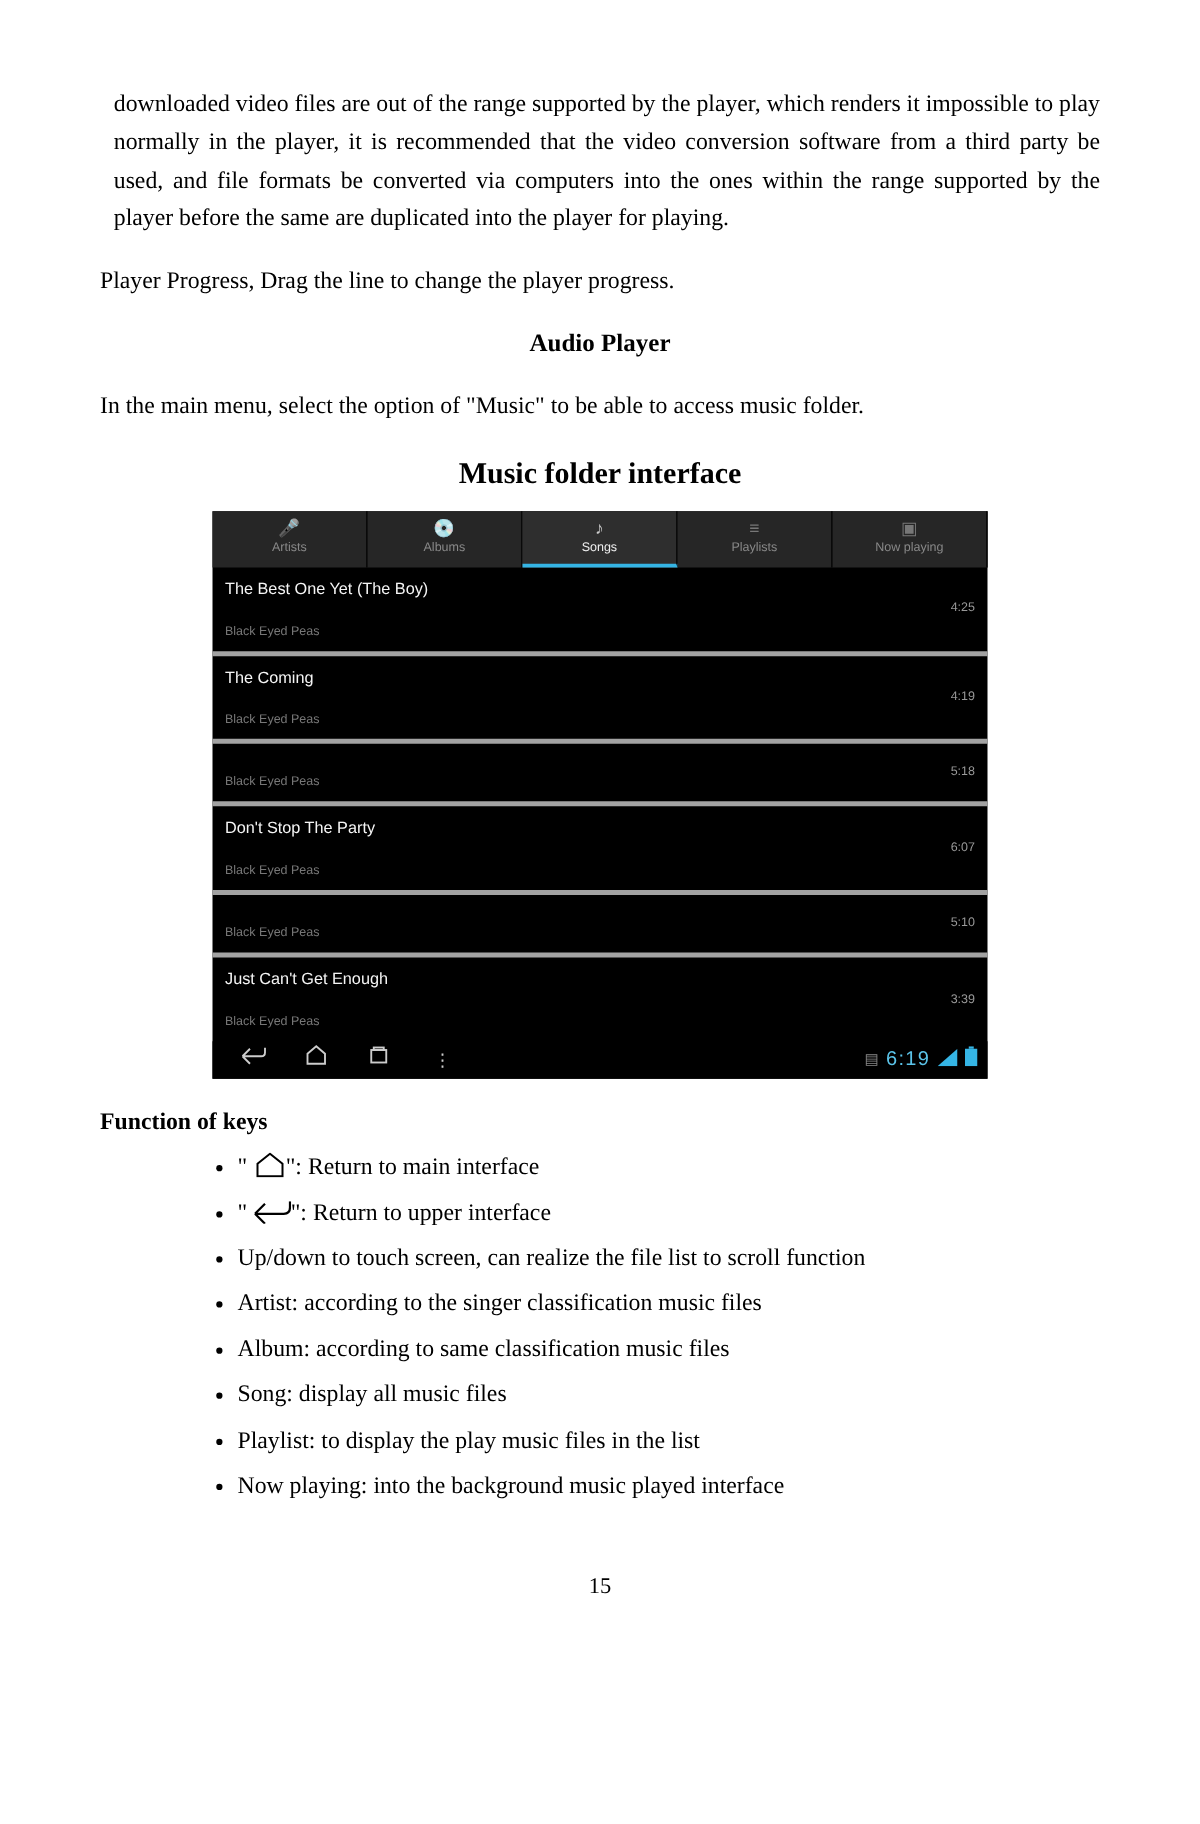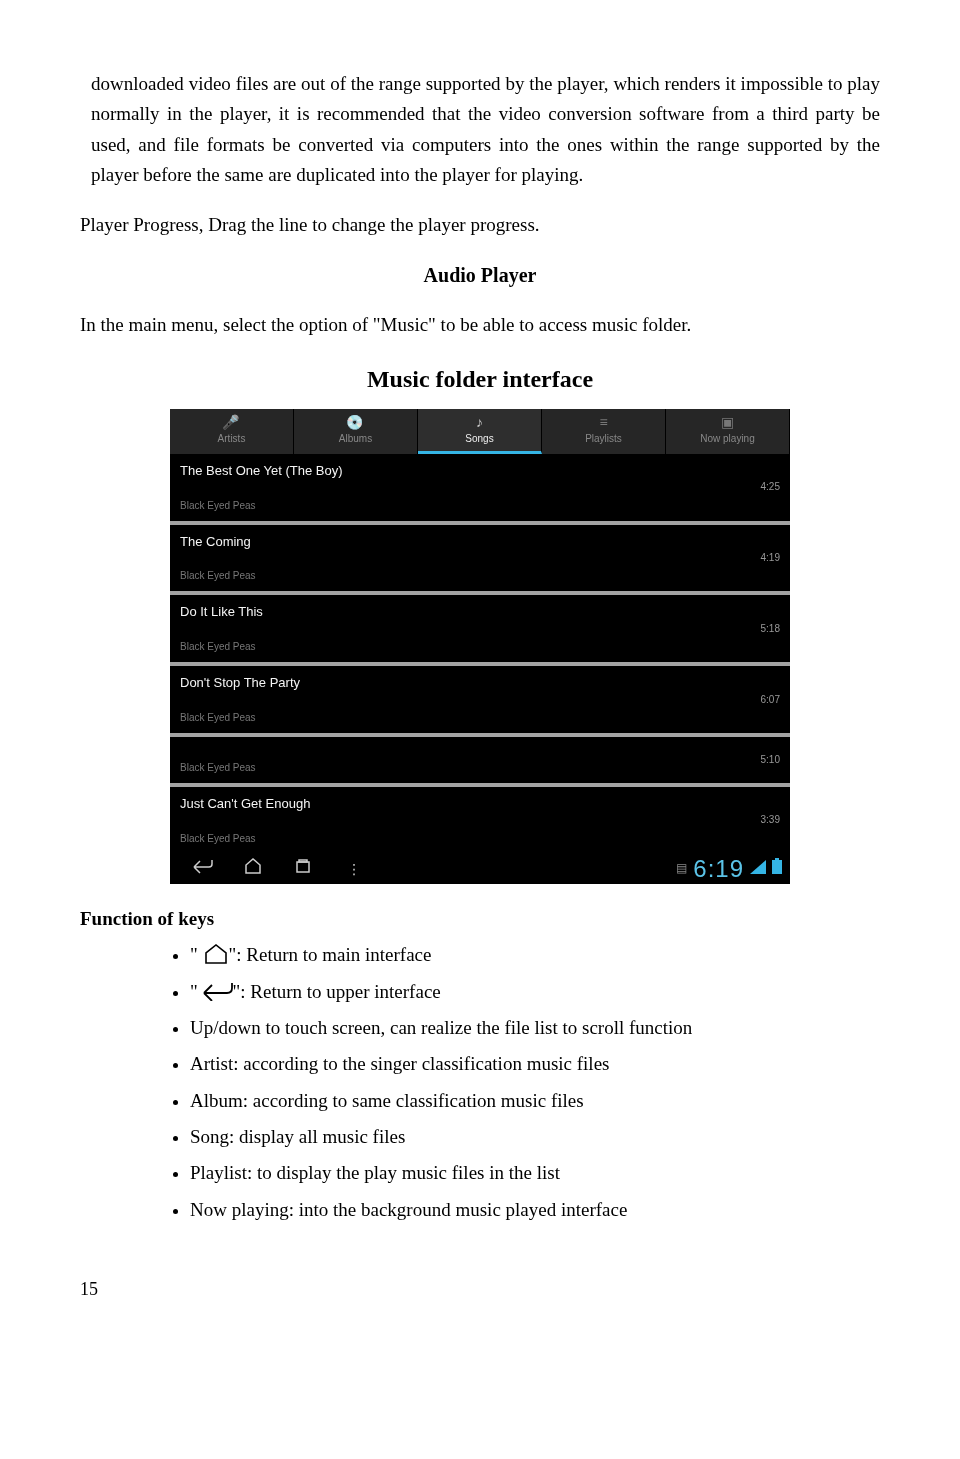--- a/index.html
+++ b/index.html
@@ -95,21 +95,21 @@
   .navbtn.dots { font-size: 14px; letter-spacing: -2px; }
   .nav-spacer { flex: 1; }
   .status-right {
     display: flex;
     align-items: center;
     gap: 6px;
     color: #35b5e5;
   }
   .status-right .gray { color: #888; font-size: 12px; }
   .clock {
-    font-size: 24px;
+    font-size: 16px;
     letter-spacing: 1px;
     color: #5bc3e8;
     font-family: Arial, sans-serif;
   }
   .wifi, .batt { font-size: 14px; }
   .func-head {
     font-weight: bold;
     font-size: 19px;
     margin-top: 18px;
   }
@@ -122,20 +122,21 @@
     margin: 6px 0;
     font-size: 19px;
   }
   ul.func li::marker { font-size: 18px; }
   .icon-box {
     display: inline-block;
     vertical-align: -3px;
   }
   .icon-box svg { display: block; }
   .pagenum {
+    text-align: center;
     font-size: 18px;
     margin-top: 50px;
   }
 </style>
 </head>
 <body>
 
 <p class="justified">downloaded video files are out of the range supported by the player, which renders it impossible to play normally in the player, it is recommended that the video conversion software from a third party be used, and file formats be converted via computers into the ones within the range supported by the player before the same are duplicated into the player for playing.</p>
 <p>Player Progress, Drag the line to change the player progress.</p>
 
@@ -178,21 +179,20 @@
       </div>
       <div class="song">
         <div class="meta">
           <div class="title">The Coming</div>
           <div class="artist">Black Eyed Peas</div>
         </div>
         <div class="dur">4:19</div>
       </div>
       <div class="song">
         <div class="meta">
-          <div class="title">Do It Like This</div>
           <div class="artist">Black Eyed Peas</div>
         </div>
         <div class="dur">5:18</div>
       </div>
       <div class="song">
         <div class="meta">
           <div class="title">Don't Stop The Party</div>
           <div class="artist">Black Eyed Peas</div>
         </div>
         <div class="dur">6:07</div>

